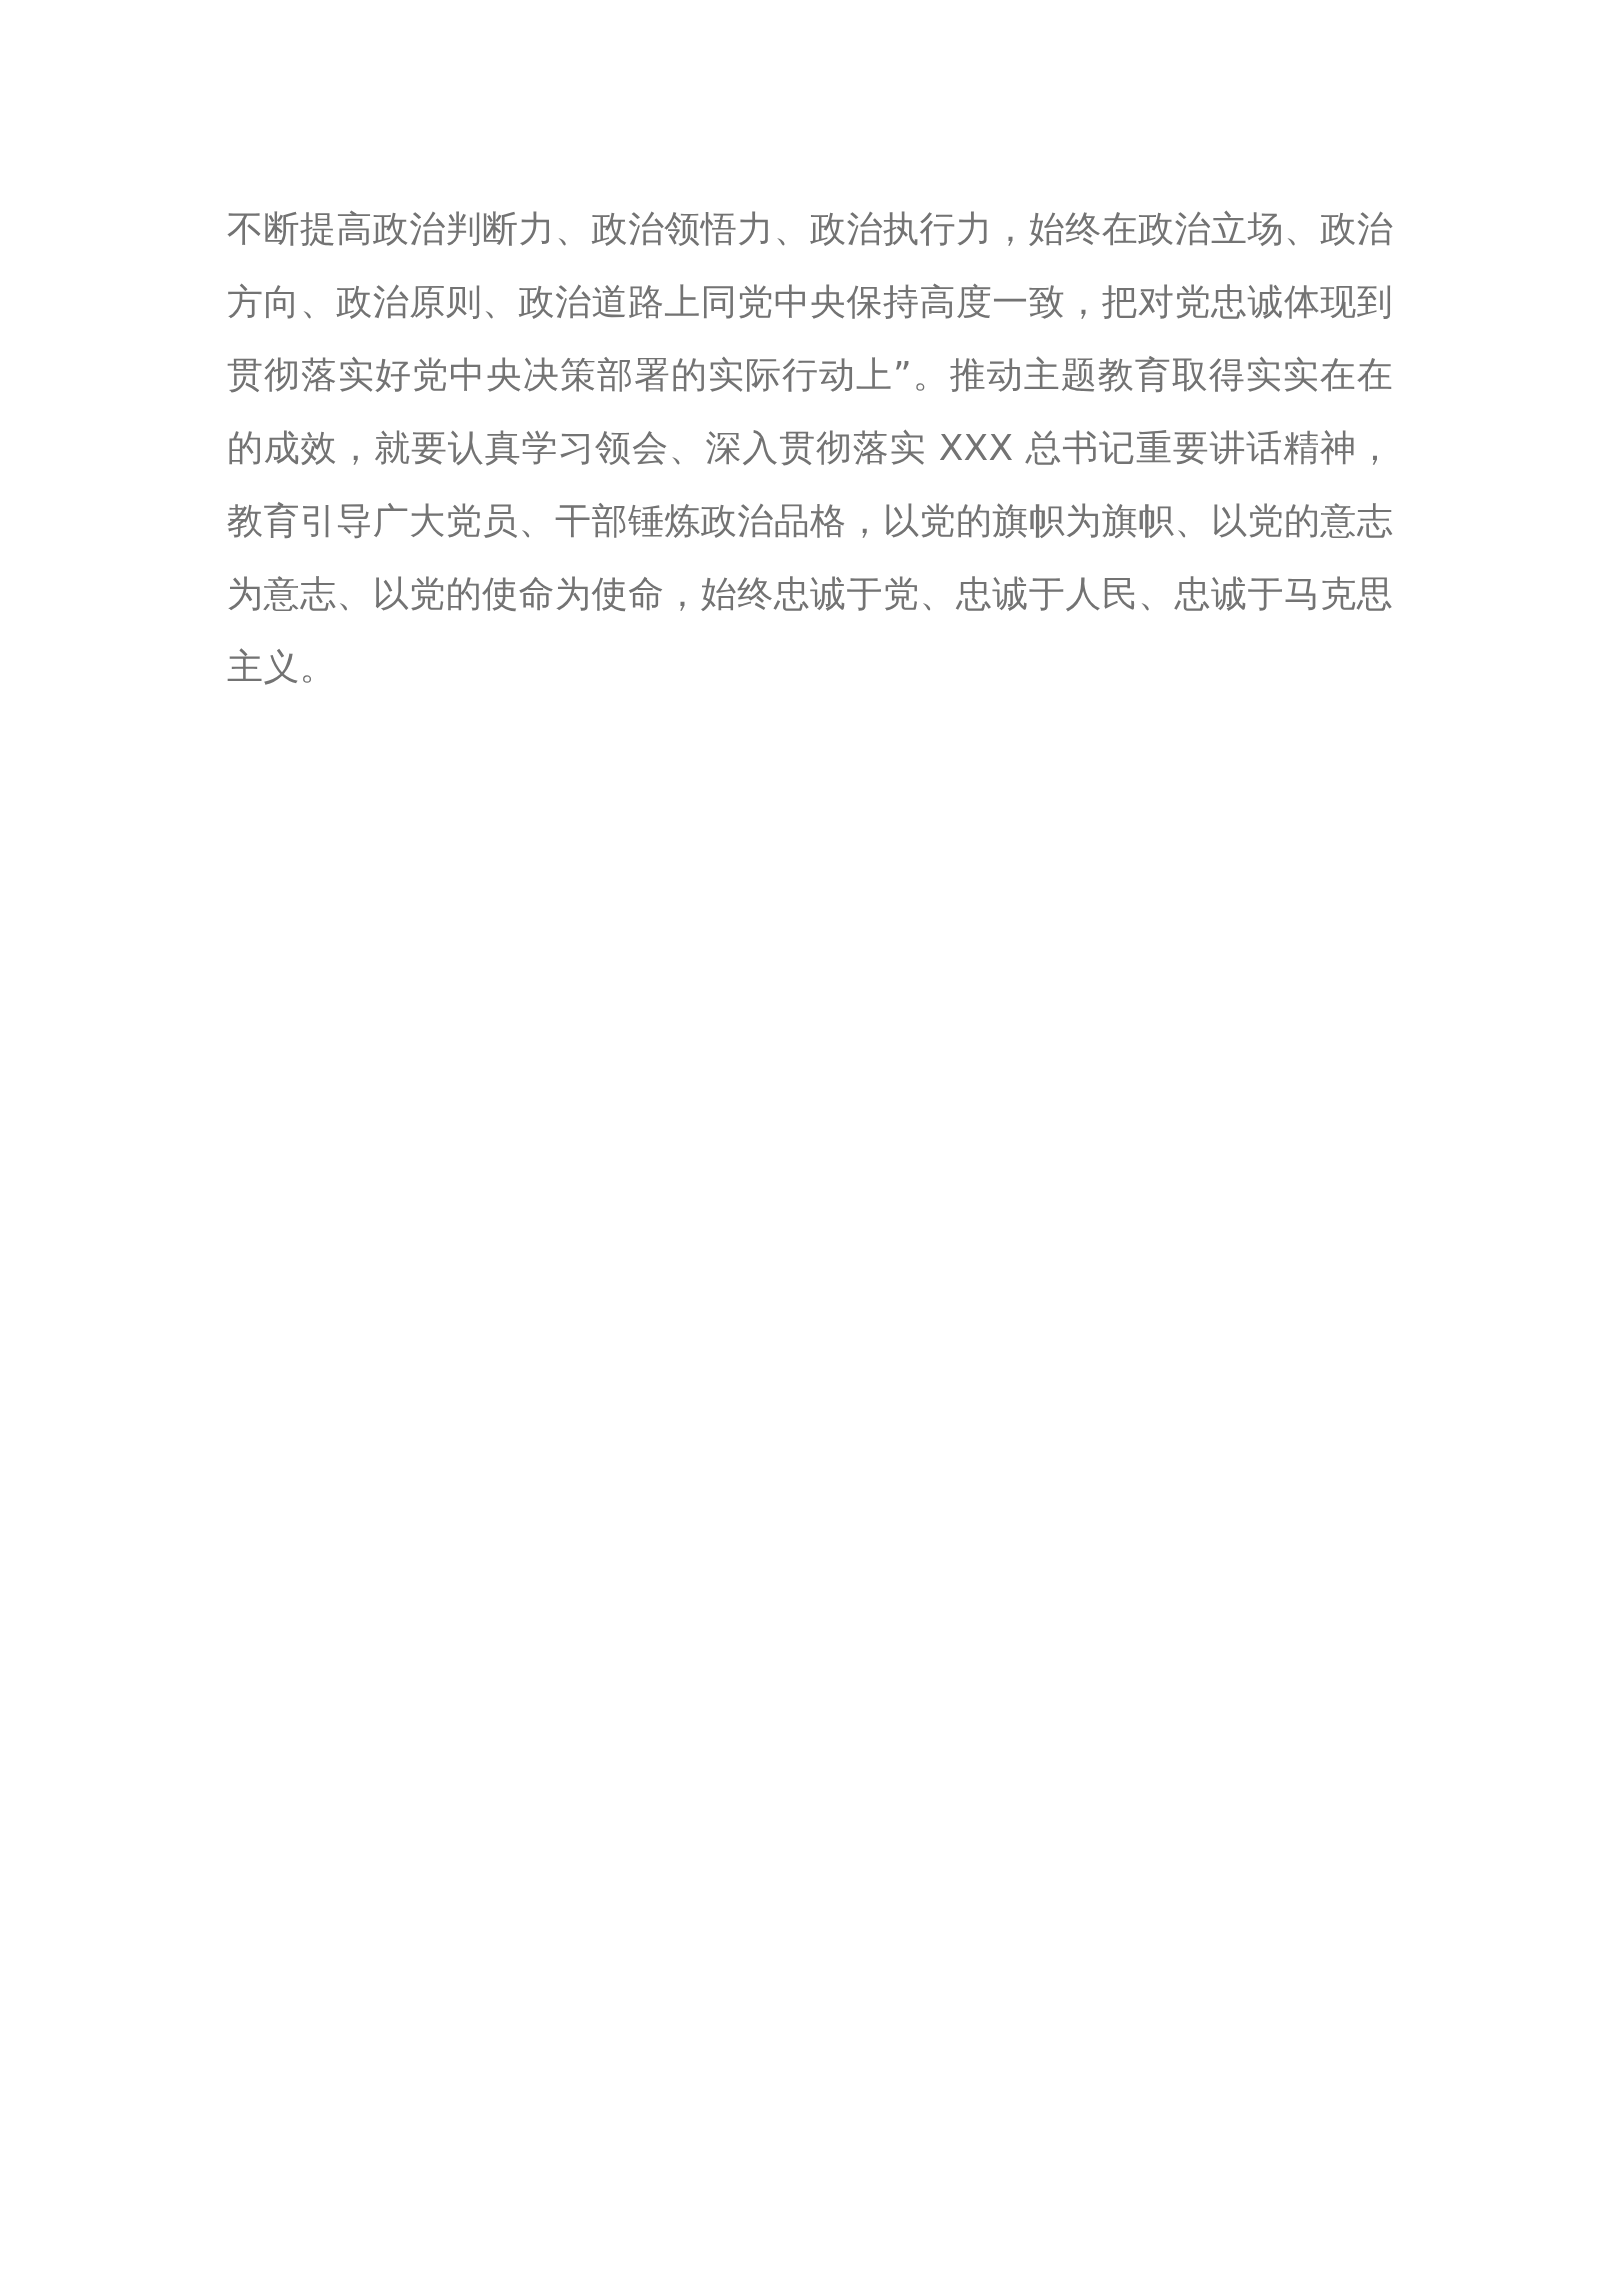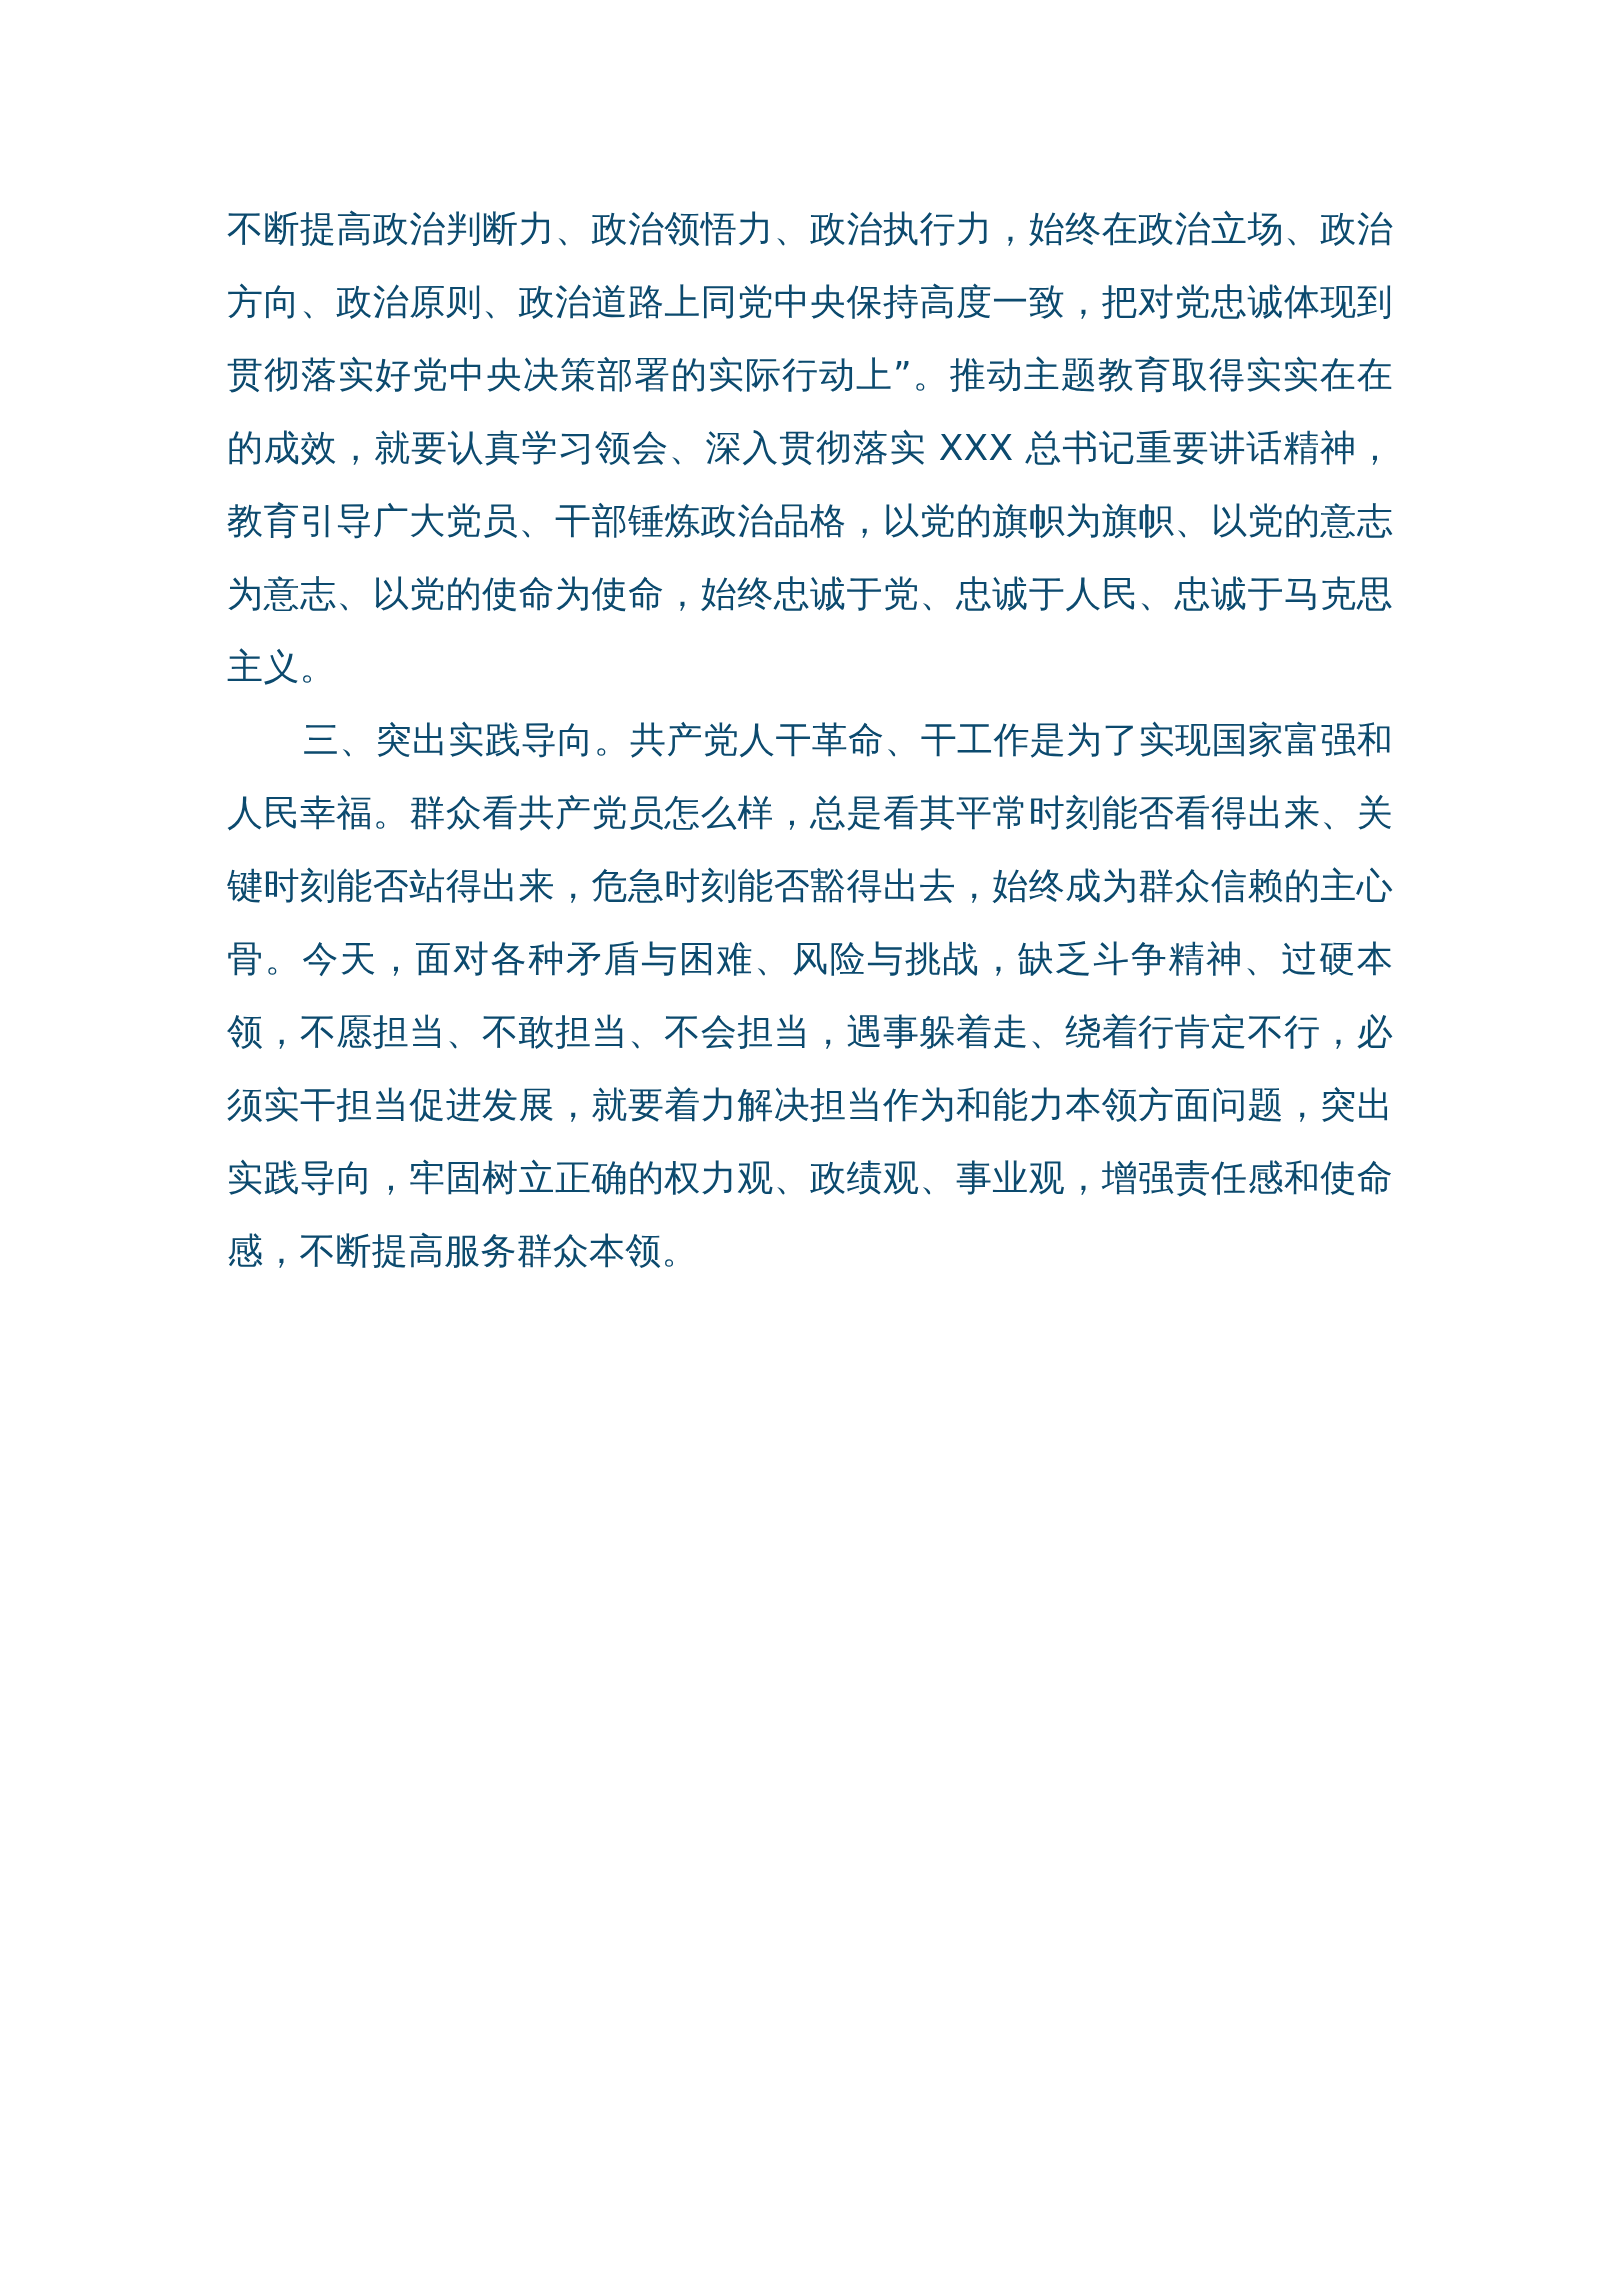--- a/index.html
+++ b/index.html
@@ -20,35 +20,34 @@
     position: absolute;
     left: 227px;
     top: 192px;
     width: 1166px;
   }
   p.para {
     margin: 0 0 0 0;
     font-family: "DejaVu Sans", sans-serif;
     font-size: 36px;
     line-height: 73px;
-    color: #0c4a6e;
+    color: #737373;
     text-align: justify;
     text-justify: inter-ideograph;
     letter-spacing: 0.2px;
     font-weight: 500;
   }
   p.para.indent {
     text-indent: 76px;
   }
   p.para + p.para {
     margin-top: 0px;
   }
 </style>
 </head>
 <body>
 
 <div class="page">
   <div class="body-area">
     <p class="para">不断提高政治判断力、政治领悟力、政治执行力，始终在政治立场、政治方向、政治原则、政治道路上同党中央保持高度一致，把对党忠诚体现到贯彻落实好党中央决策部署的实际行动上”。推动主题教育取得实实在在的成效，就要认真学习领会、深入贯彻落实 XXX 总书记重要讲话精神，教育引导广大党员、干部锤炼政治品格，以党的旗帜为旗帜、以党的意志为意志、以党的使命为使命，始终忠诚于党、忠诚于人民、忠诚于马克思主义。</p>
-    <p class="para indent">三、突出实践导向。共产党人干革命、干工作是为了实现国家富强和人民幸福。群众看共产党员怎么样，总是看其平常时刻能否看得出来、关键时刻能否站得出来，危急时刻能否豁得出去，始终成为群众信赖的主心骨。今天，面对各种矛盾与困难、风险与挑战，缺乏斗争精神、过硬本领，不愿担当、不敢担当、不会担当，遇事躲着走、绕着行肯定不行，必须实干担当促进发展，就要着力解决担当作为和能力本领方面问题，突出实践导向，牢固树立正确的权力观、政绩观、事业观，增强责任感和使命感，不断提高服务群众本领。</p>
   </div>
 </div>
 
 
 </body></html>

